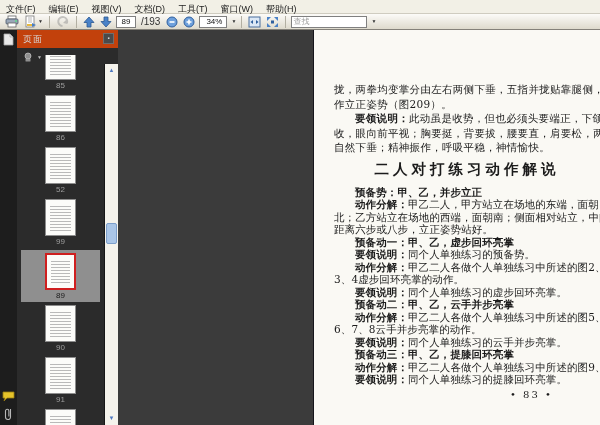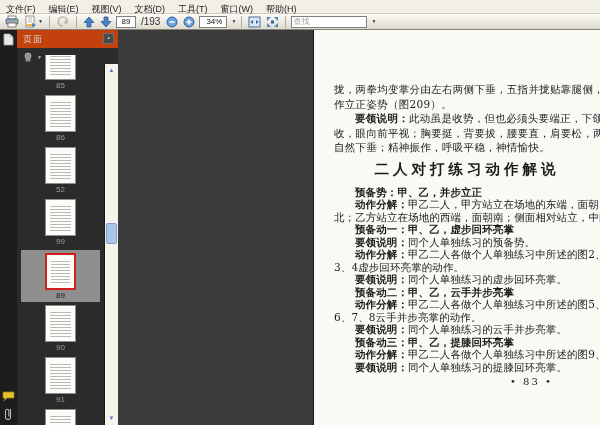--- a/index.html
+++ b/index.html
@@ -289,20 +289,21 @@
       <div class="doc-heading">二人对打练习动作解说</div>
 
       <div class="para2">
 
           <div class="doc-line indent bold"><span class="line-pre">预备势：</span><span>甲、乙，并步立正</span></div>
 
           <div class="doc-line indent"><span class="line-pre">动作分解：</span><span>甲乙二人，甲方站立在场地的东端，面朝</span></div>
 
           <div class="doc-line"><span class="line-pre"></span><span>北；乙方站立在场地的西端，面朝南；侧面相对站立，中间</span></div>
 
+          <div class="doc-line"><span class="line-pre"></span><span>距离六步或八步，立正姿势站好。</span></div>
 
           <div class="doc-line indent bold"><span class="line-pre">预备动一：</span><span>甲、乙，虚步回环亮掌</span></div>
 
           <div class="doc-line indent"><span class="line-pre">要领说明：</span><span>同个人单独练习的预备势。</span></div>
 
           <div class="doc-line indent"><span class="line-pre">动作分解：</span><span>甲乙二人各做个人单独练习中所述的图2、</span></div>
 
           <div class="doc-line"><span class="line-pre"></span><span>3、4虚步回环亮掌的动作。</span></div>
 
           <div class="doc-line indent"><span class="line-pre">要领说明：</span><span>同个人单独练习的虚步回环亮掌。</span></div>

